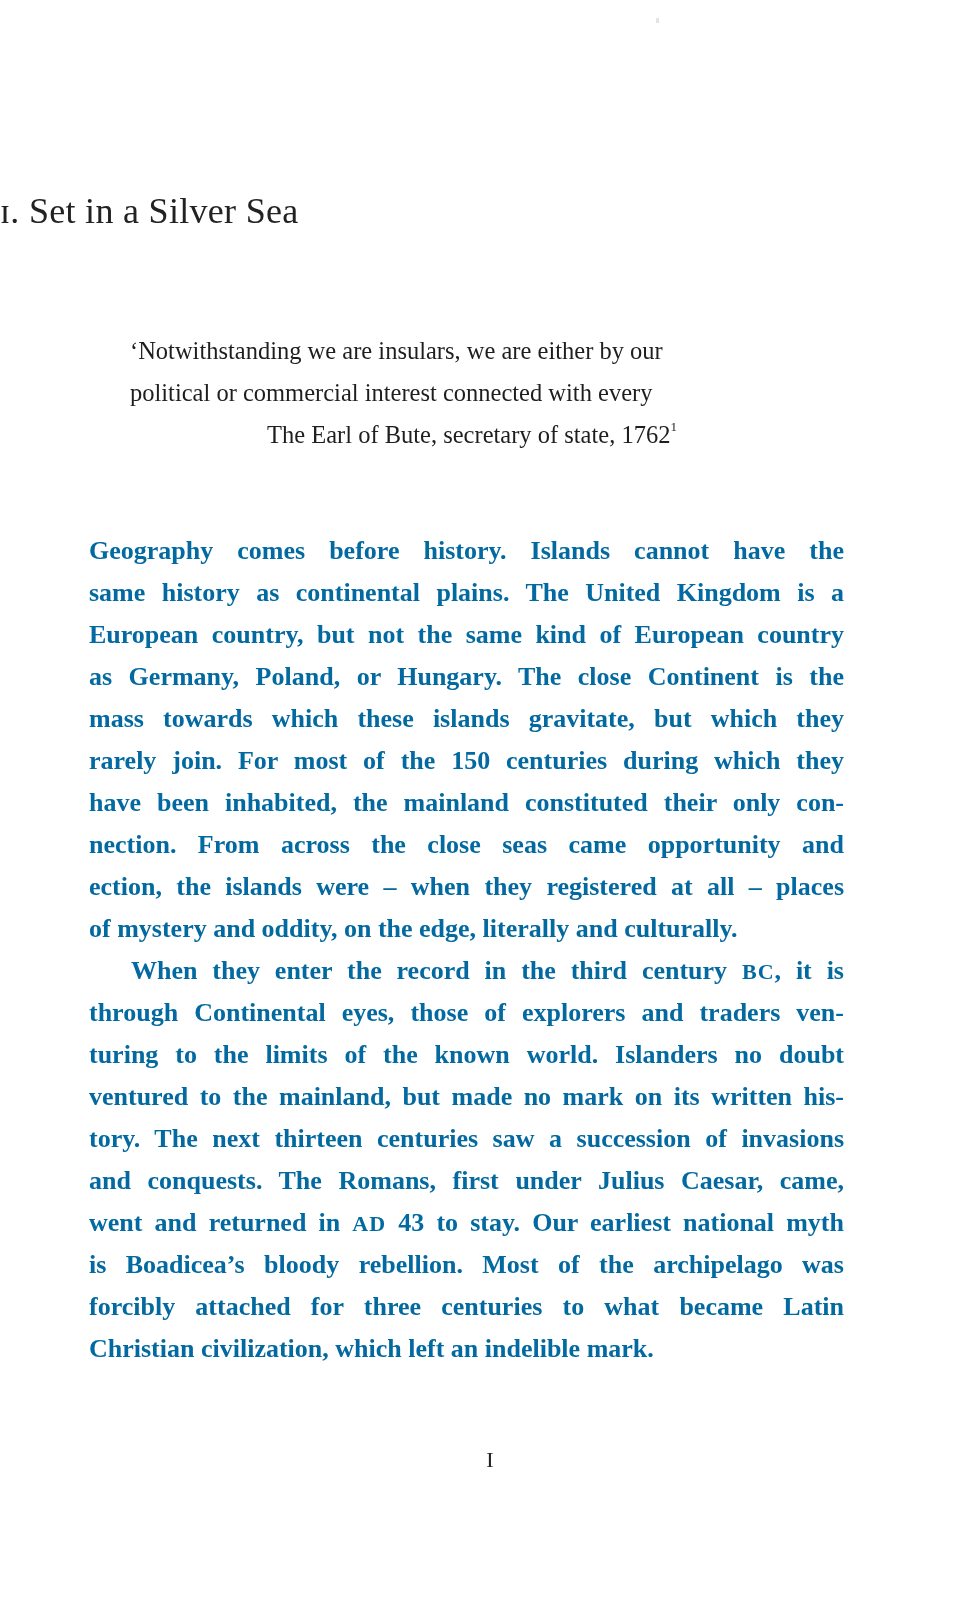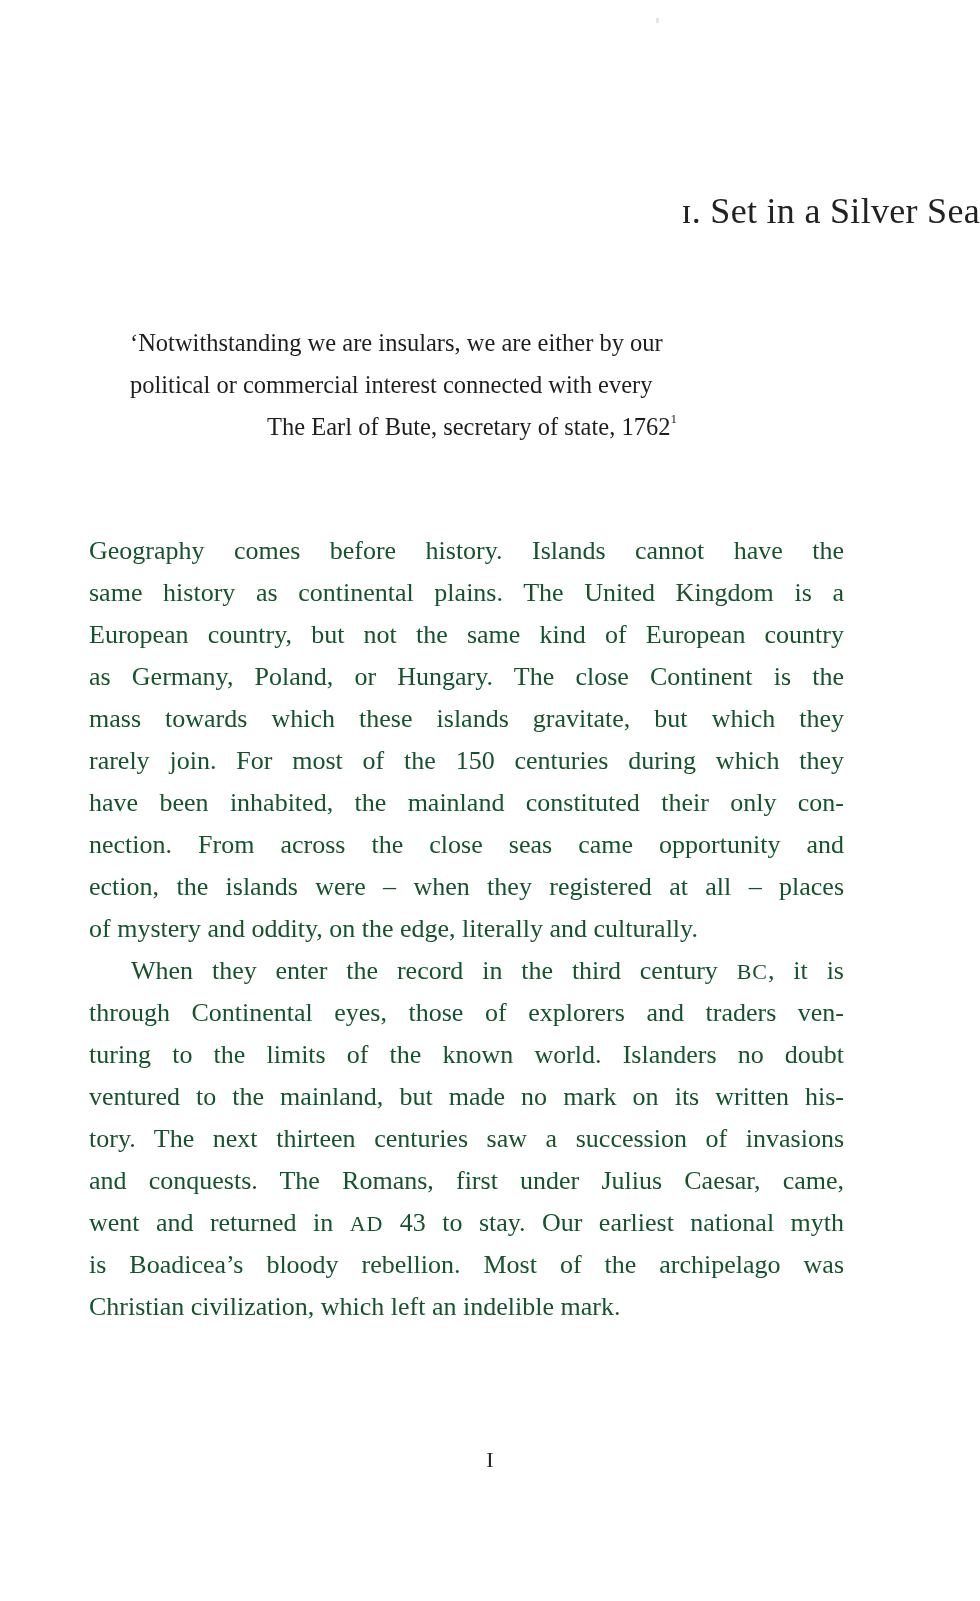--- a/index.html
+++ b/index.html
@@ -19,29 +19,29 @@
       position: absolute;
       left: 0; top: 0;
       width: 980px;
       height: 1601px;
     }
     .chapter-title {
       position: absolute;
       top: 190px;
       left: 0;
       width: 980px;
-      text-align: right;
+      text-align: left;
       font-size: 36px;
       letter-spacing: 0.3px;
       color: #222;
     }
     .epigraph {
       position: absolute;
       left: 130px;
-      top: 322px;
+      top: 330px;
       width: 650px;
       font-size: 24.5px;
       line-height: 42px;
       color: #1e1e1e;
     }
     .epigraph .line {
       display: block;
       white-space: nowrap;
     }
     .epigraph .attribution {
@@ -54,21 +54,22 @@
       vertical-align: 12px;
       line-height: 0;
     }
     .body-text {
       position: absolute;
       left: 89px;
       top: 530px;
       width: 755px;
       font-size: 26px;
       line-height: 42px;
-      color: #14532d;
+      color: #0369a1;
+      font-weight: bold;
     }
     .body-text .line {
       display: block;
       white-space: nowrap;
       text-align: justify;
       text-align-last: justify;
       height: 42px;
     }
     .body-text .line.last {
       text-align-last: left;
@@ -129,18 +130,19 @@
     <span class="line last">of mystery and oddity, on the edge, literally and culturally.</span>
 
     <span class="line indent"><span>When they enter the record in the third century </span><span class="smallcaps">BC</span><span>, it is</span></span>
     <span class="line">through Continental eyes, those of explorers and traders ven-</span>
     <span class="line">turing to the limits of the known world. Islanders no doubt</span>
     <span class="line">ventured to the mainland, but made no mark on its written his-</span>
     <span class="line">tory. The next thirteen centuries saw a succession of invasions</span>
     <span class="line">and conquests. The Romans, first under Julius Caesar, came,</span>
     <span class="line"><span>went and returned in </span><span class="smallcaps">AD</span><span> 43 to stay. Our earliest national myth</span></span>
     <span class="line">is Boadicea’s bloody rebellion. Most of the archipelago was</span>
+    <span class="line">forcibly attached for three centuries to what became Latin</span>
     <span class="line last">Christian civilization, which left an indelible mark.</span>
   </div>
 
   <div class="page-number">I</div>
 
 </div>
 
 </body></html>

